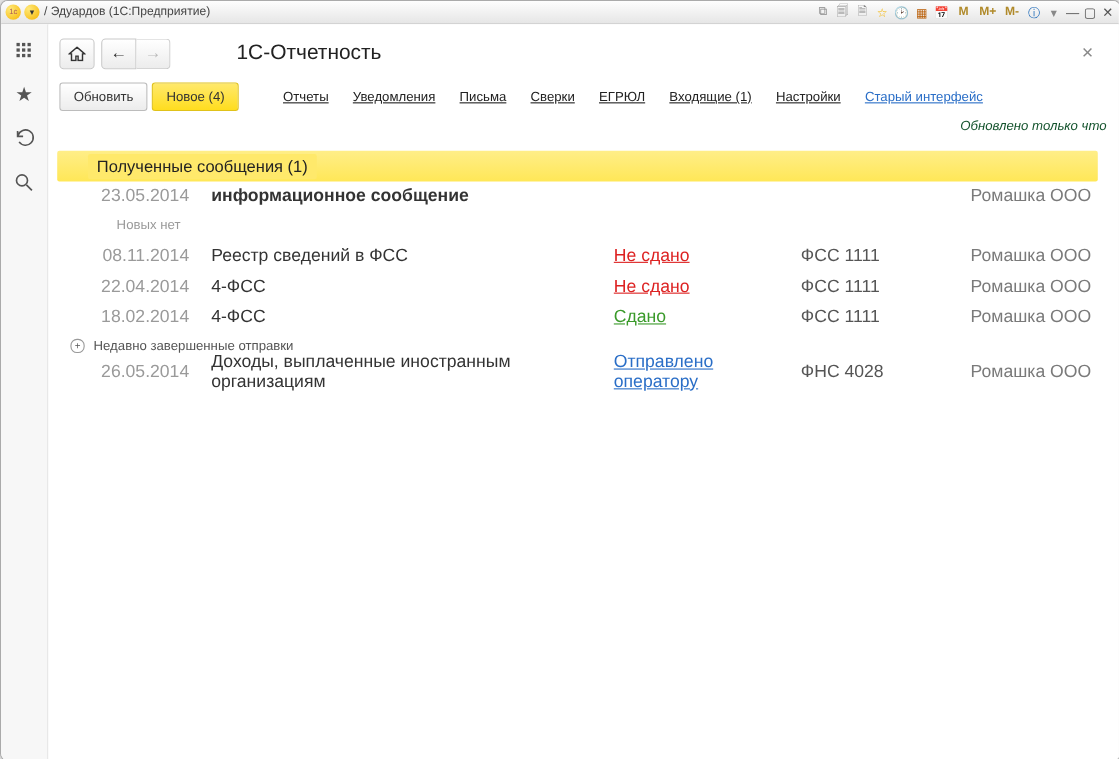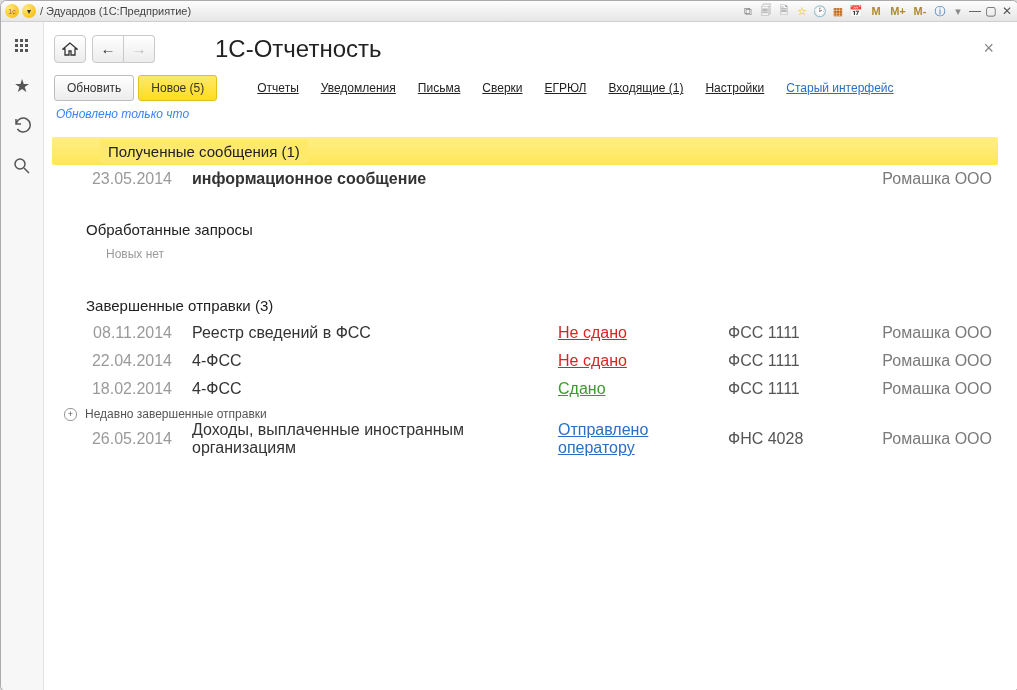--- a/index.html
+++ b/index.html
@@ -23,35 +23,35 @@
   .apps svg{width:16px;height:16px;}
   .content{flex:1;display:flex;flex-direction:column;overflow:hidden;background:#fff;}
   
   .page-head{display:flex;align-items:center;padding:12px 20px 6px 10px;}
   .nav-btn{width:30px;height:26px;border:1px solid #c9c9c9;border-radius:4px;background:linear-gradient(#fff,#ececec);display:flex;align-items:center;justify-content:center;cursor:pointer;font-size:15px;color:#333;}
   .nav-group{display:flex;margin-left:6px;}
   .nav-group .nav-btn{border-radius:0;}
   .nav-group .nav-btn:first-child{border-radius:4px 0 0 4px;}
   .nav-group .nav-btn:last-child{border-radius:0 4px 4px 0;border-left:none;}
   .nav-btn.disabled{color:#bbb;cursor:default;}
-  .page-title{font-size:24px;color:#222;margin-left:60px;}
+  .page-title{font-size:19px;color:#222;margin-left:60px;}
   .close-x{margin-left:auto;font-size:18px;color:#888;cursor:pointer;padding:4px;}
   
   .tabs-row{display:flex;align-items:center;padding:6px 10px 0 10px;gap:4px;}
   .btn{height:24px;border:1px solid #bcbcbc;border-radius:3px;background:linear-gradient(#fff,#ececec);padding:0 12px;display:flex;align-items:center;cursor:pointer;font-size:12px;color:#333;}
   .btn.yellow{background:linear-gradient(#ffe96b,#ffdd1f);border-color:#e0c21a;}
   .tabs{display:flex;gap:22px;margin-left:36px;flex:1;align-items:center;}
   .tab{color:#222;text-decoration:underline;cursor:pointer;font-size:12px;white-space:nowrap;}
   .tab.old{color:#2a6ec7;}
   
-  .status-line{padding:6px 12px 10px 12px;color:#3b82f6;font-style:italic;font-size:12px;}
+  .status-line{padding:6px 12px 10px 12px;color:#14532d;font-style:italic;font-size:12px;text-align:right;}
   
   .scroll{flex:1;overflow:auto;padding:0 20px 20px 8px;}
   .section-hdr{display:flex;align-items:center;height:28px;margin-top:6px;font-size:15px;color:#222;}
-  .section-hdr.yellow{background:linear-gradient(#ffee88,#ffe757);border-radius:2px;padding-left:20px;}
+  .section-hdr.yellow{background:linear-gradient(#ffee88,#ffe757);border-radius:2px;}
   .section-hdr .label{padding-left:34px;}
   .section-hdr.yellow .badge{display:inline-block;background:#ffe96b;border-radius:2px;padding:3px 8px;margin-left:28px;font-weight:normal;}
   .row{display:flex;align-items:center;height:28px;font-size:16px;padding-left:0;}
   .row .date{width:120px;color:#9a9a9a;text-align:right;padding-right:20px;}
   .row .desc{flex:0 0 320px;color:#333;}
   .row .desc.bold{font-weight:bold;}
   .row .status{flex:0 0 170px;margin-left:46px;}
   .row .status a{text-decoration:underline;cursor:pointer;}
   .st-red{color:#d22;}
   .st-green{color:#3a9a2a;}
@@ -135,21 +135,21 @@
         <div class="nav-group">
           <div class="nav-btn">←</div>
           <div class="nav-btn disabled">→</div>
         </div>
         <div class="page-title">1С-Отчетность</div>
         <div class="close-x">×</div>
       </div>
 
       <div class="tabs-row">
         <div class="btn">Обновить</div>
-        <div class="btn yellow">Новое (5)</div>
+        <div class="btn yellow">Новое (4)</div>
         <div class="tabs">
           <span class="tab">Отчеты</span>
           <span class="tab">Уведомления</span>
           <span class="tab">Письма</span>
           <span class="tab">Сверки</span>
           <span class="tab">ЕГРЮЛ</span>
           <span class="tab">Входящие (1)</span>
           <span class="tab">Настройки</span>
           <span class="tab old">Старый интерфейс</span>
         </div>
@@ -163,28 +163,22 @@
           <span class="badge">Полученные сообщения (1)</span>
         </div>
         <div class="row">
           <span class="date">23.05.2014</span>
           <span class="desc bold">информационное сообщение</span>
           <span class="status"></span>
           <span class="code"></span>
           <span class="company">Ромашка ООО</span>
         </div>
 
-        <div class="section-hdr plain">
-          <span class="label">Обработанные запросы</span>
-        </div>
         <div class="subtext">Новых нет</div>
 
-        <div class="section-hdr plain">
-          <span class="label">Завершенные отправки (3)</span>
-        </div>
         <div class="row">
           <span class="date">08.11.2014</span>
           <span class="desc">Реестр сведений в ФСС</span>
           <span class="status"><a class="st-red">Не сдано</a></span>
           <span class="code">ФСС 1111</span>
           <span class="company">Ромашка ООО</span>
         </div>
         <div class="row">
           <span class="date">22.04.2014</span>
           <span class="desc">4-ФСС</span>

